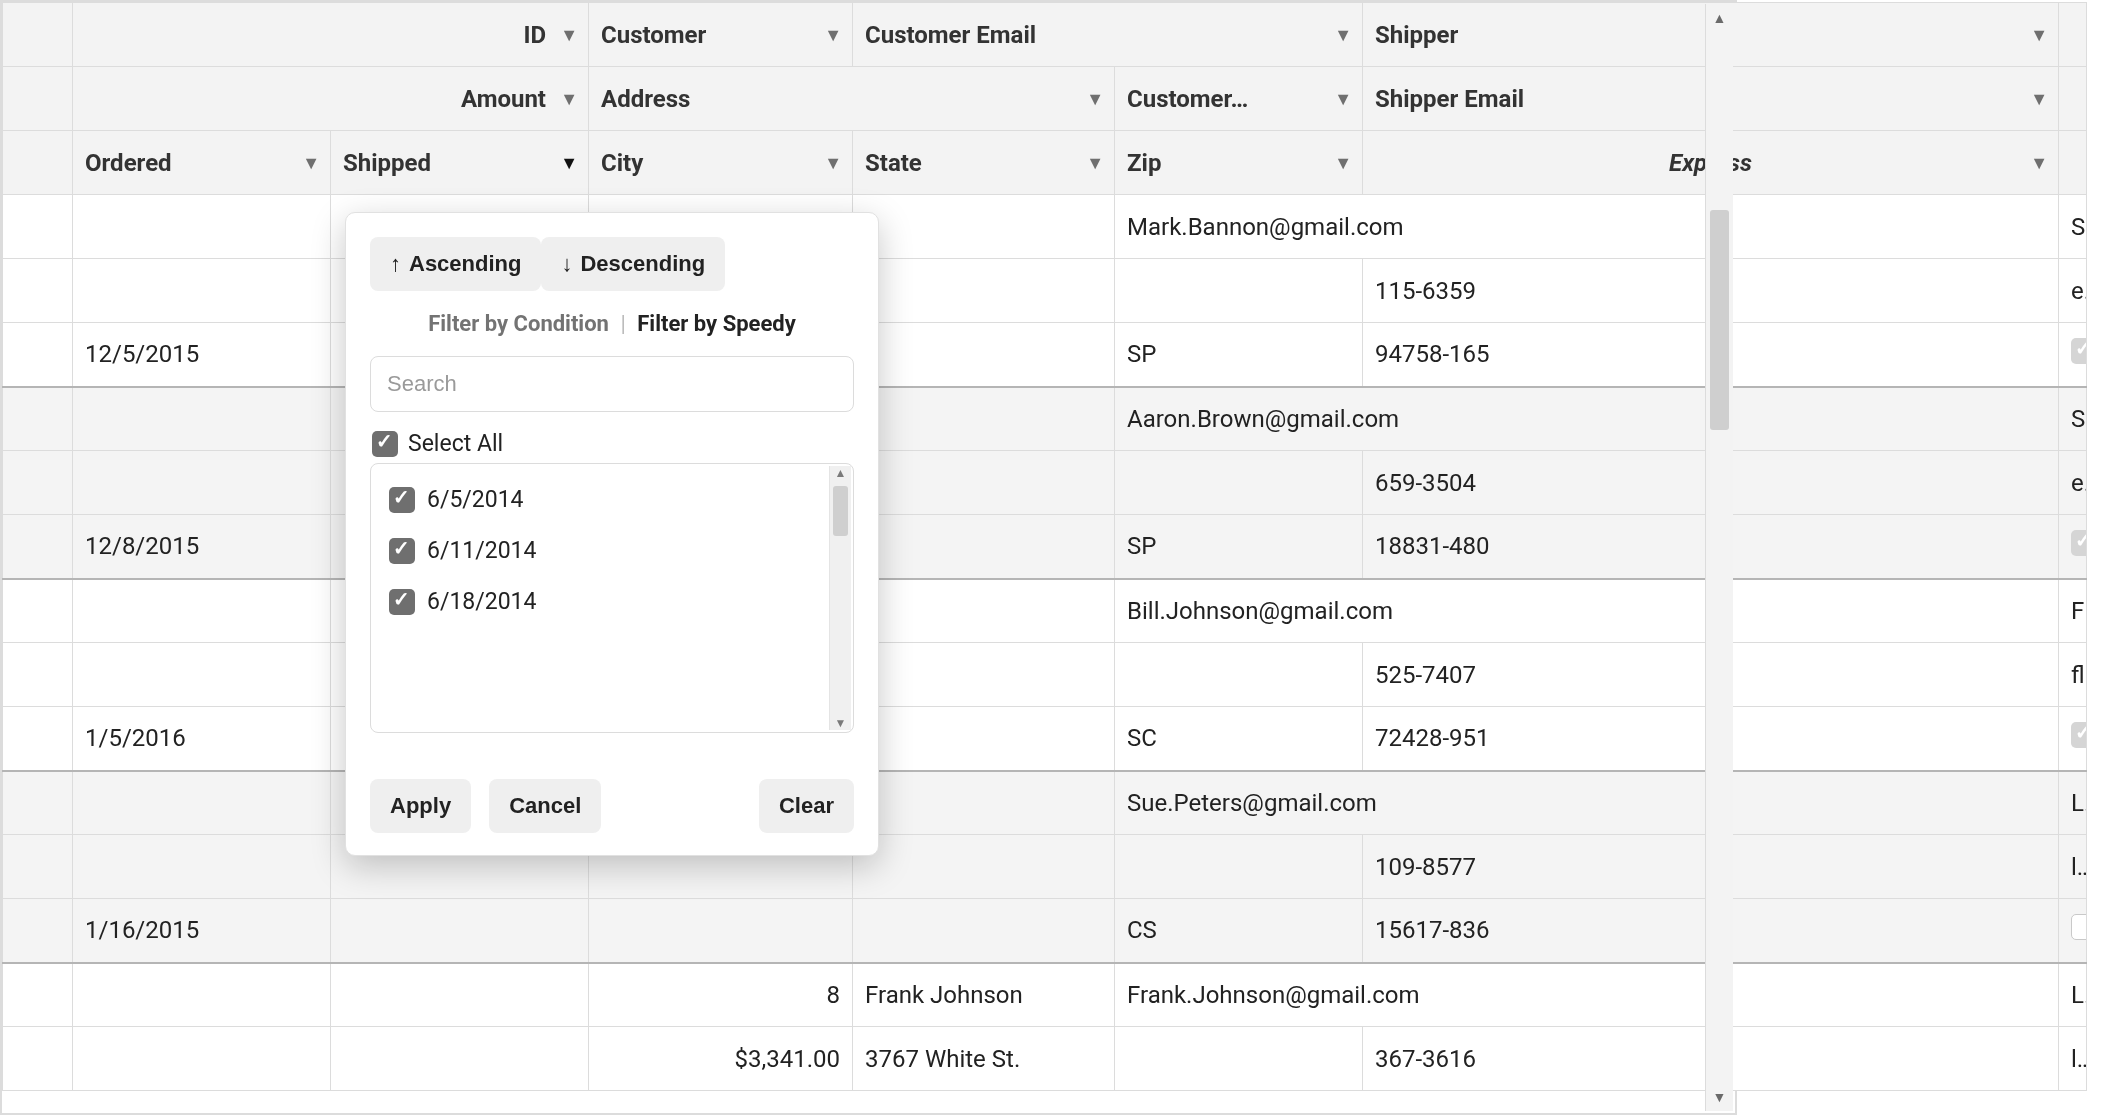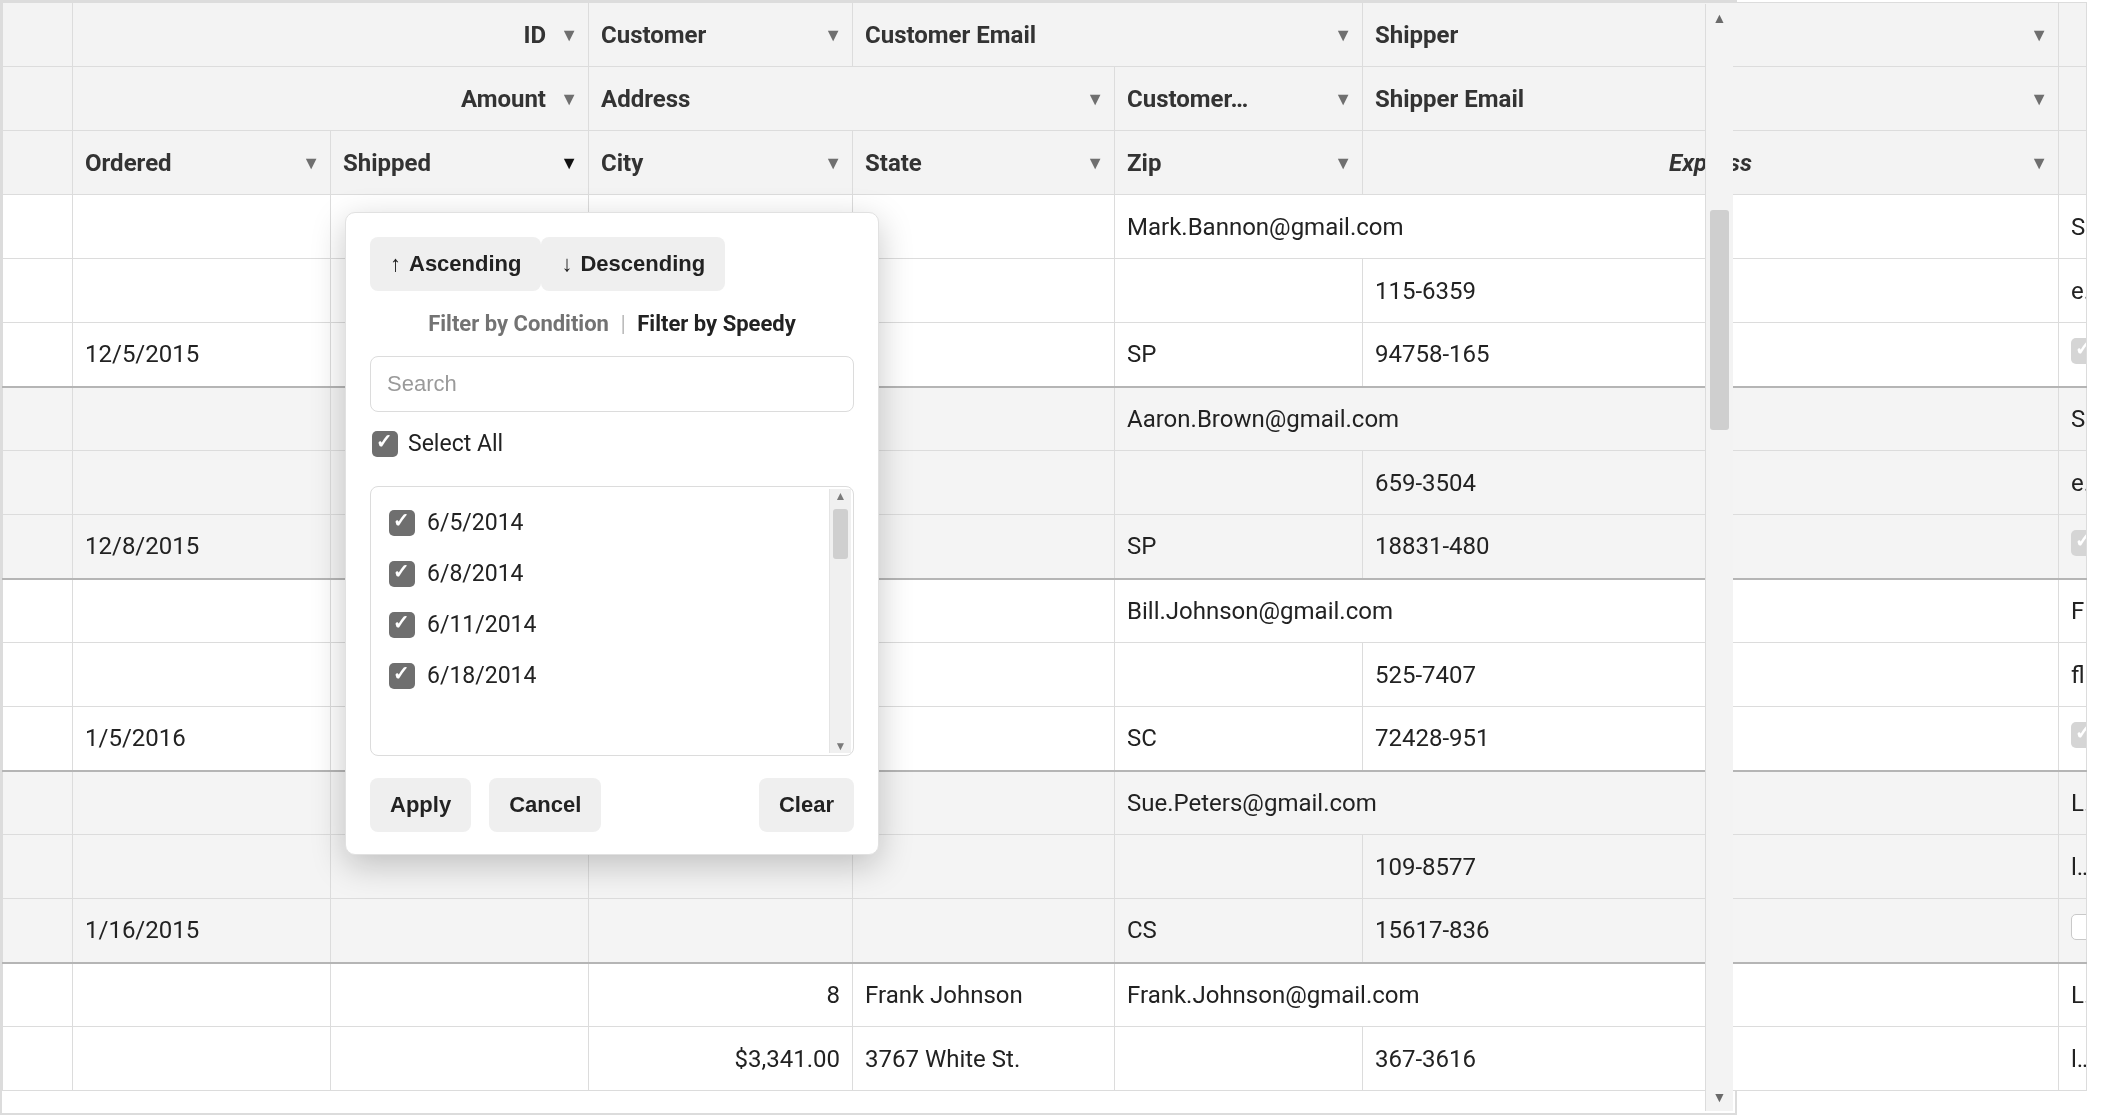--- a/index.html
+++ b/index.html
@@ -123,40 +123,40 @@
   .popup .tabs .sep { color:#bbb; font-weight:400; margin:0 6px; }
   .popup .tabs .inactive { color:#737373; }
 
   .popup .search {
     width:100%; height:56px;
     border:1px solid #dcdcdc; border-radius:8px;
     padding:14px 16px; font-size:22px; color:#333;
   }
   .popup .search::placeholder { color:#9a9a9a; }
 
-  .popup .select-all { display:flex; align-items:center; gap:10px; margin:18px 2px 29px; font-size:23px; }
+  .popup .select-all { display:flex; align-items:center; gap:10px; margin:18px 2px 6px; font-size:23px; }
 
   .popup .list {
     border:1px solid #dcdcdc; border-radius:8px;
     height:270px; overflow:hidden; position:relative;
     padding:10px 0;
   }
   .popup .list .item { display:flex; align-items:center; gap:12px; padding:12px 18px; font-size:23px; }
   .popup .list .mini-scroll {
     position:absolute; right:2px; top:2px; bottom:2px; width:22px;
     background:#f0f0f0; border-left:1px solid #e4e4e4;
     display:flex; flex-direction:column; align-items:center; justify-content:space-between;
     font-size:12px; color:#7a7a7a;
   }
   .popup .list .mini-scroll .mthumb {
     position:absolute; left:3px; right:3px; top:20px; height:50px; background:#cfcfcf; border-radius:3px;
   }
 
   .popup .actions { display:flex; gap:18px; margin-top:22px; }
-  .popup .actions .btn { flex:0 0 auto; font-weight:700; }
+  .popup .actions .btn { flex:0 0 auto; font-weight:700;margin-top:24px; }
   .popup .actions .btn:last-child { margin-left:auto; }
 
   .cb {
     width:26px; height:26px; border-radius:5px;
     background:#6f6f6f; position:relative; flex:0 0 auto;
   }
   .cb.on::after {
     content:"✓"; color:#fff; font-weight:700; font-size:20px;
     position:absolute; left:4px; top:-2px;
   }
@@ -431,24 +431,20 @@
     <div class="select-all">
       <span class="cb on"></span>
       <span>Select All</span>
     </div>
 
     <div class="list">
       <div id="filter-values">
           <div class="item">
             <span class="cb on"></span>
             <span>6/5/2014</span>
-          </div>
-          <div class="item">
-            <span class="cb on"></span>
-            <span>6/8/2014</span>
           </div>
           <div class="item">
             <span class="cb on"></span>
             <span>6/11/2014</span>
           </div>
           <div class="item">
             <span class="cb on"></span>
             <span>6/18/2014</span>
           </div>
         </div>

